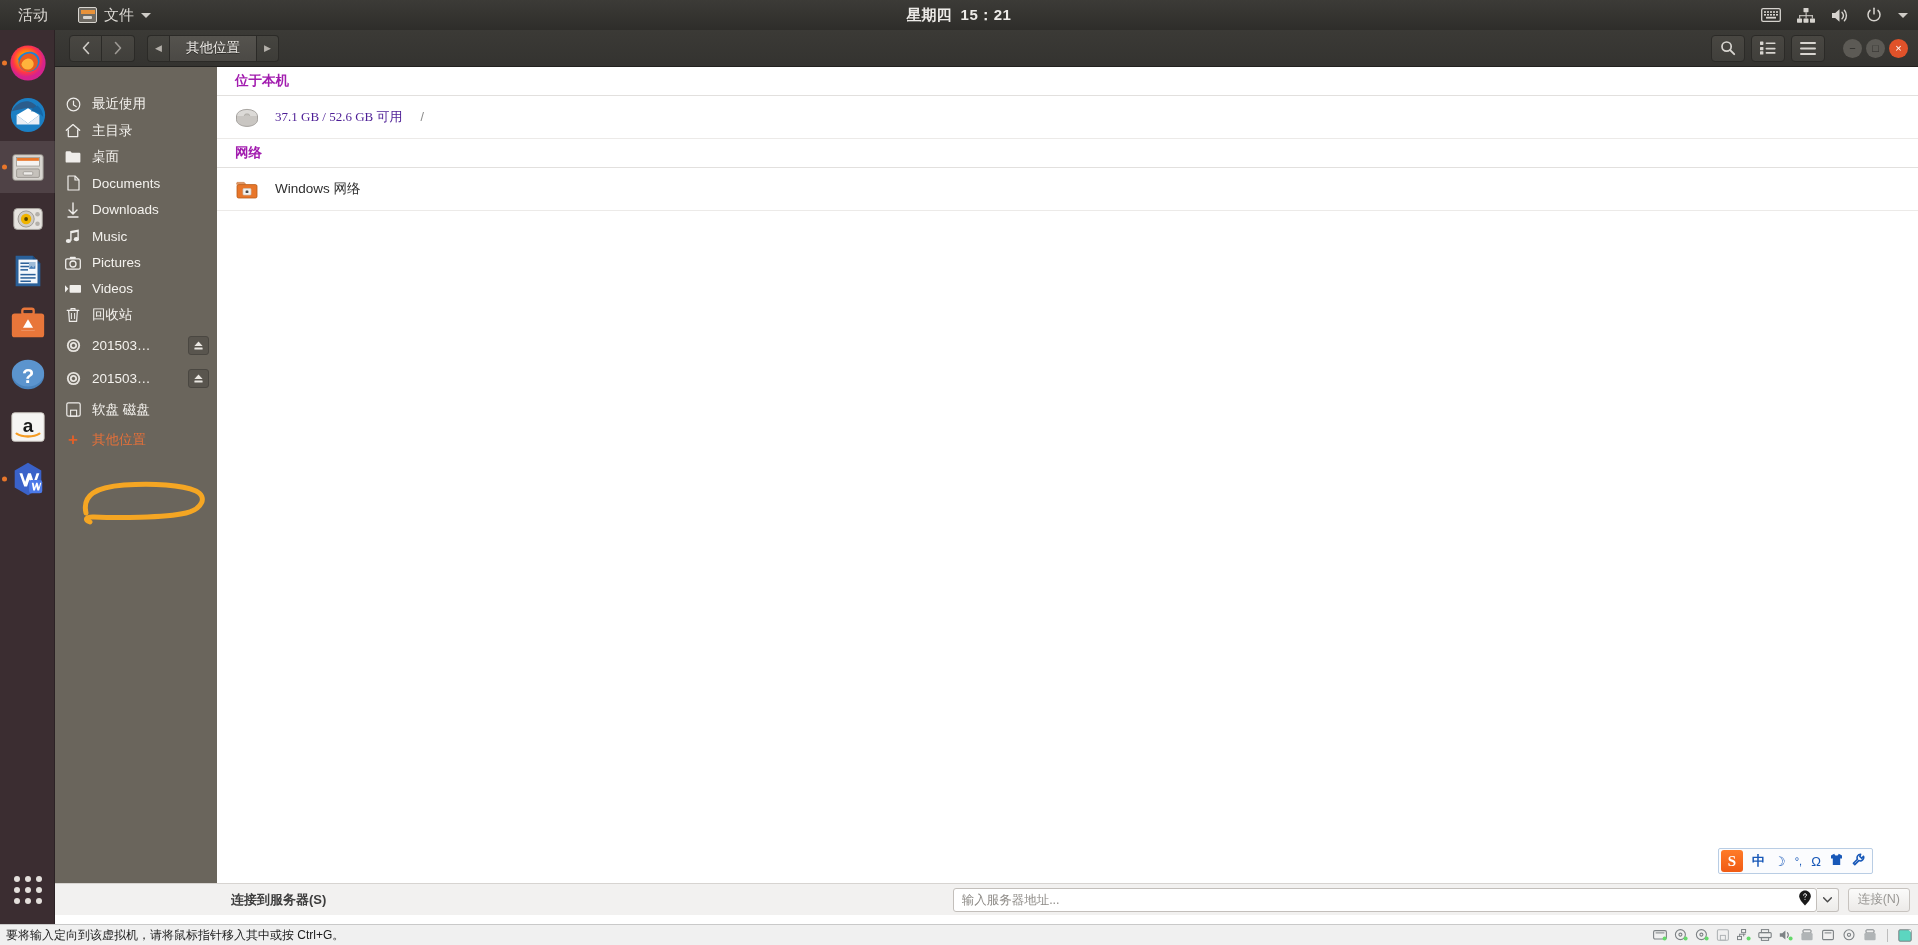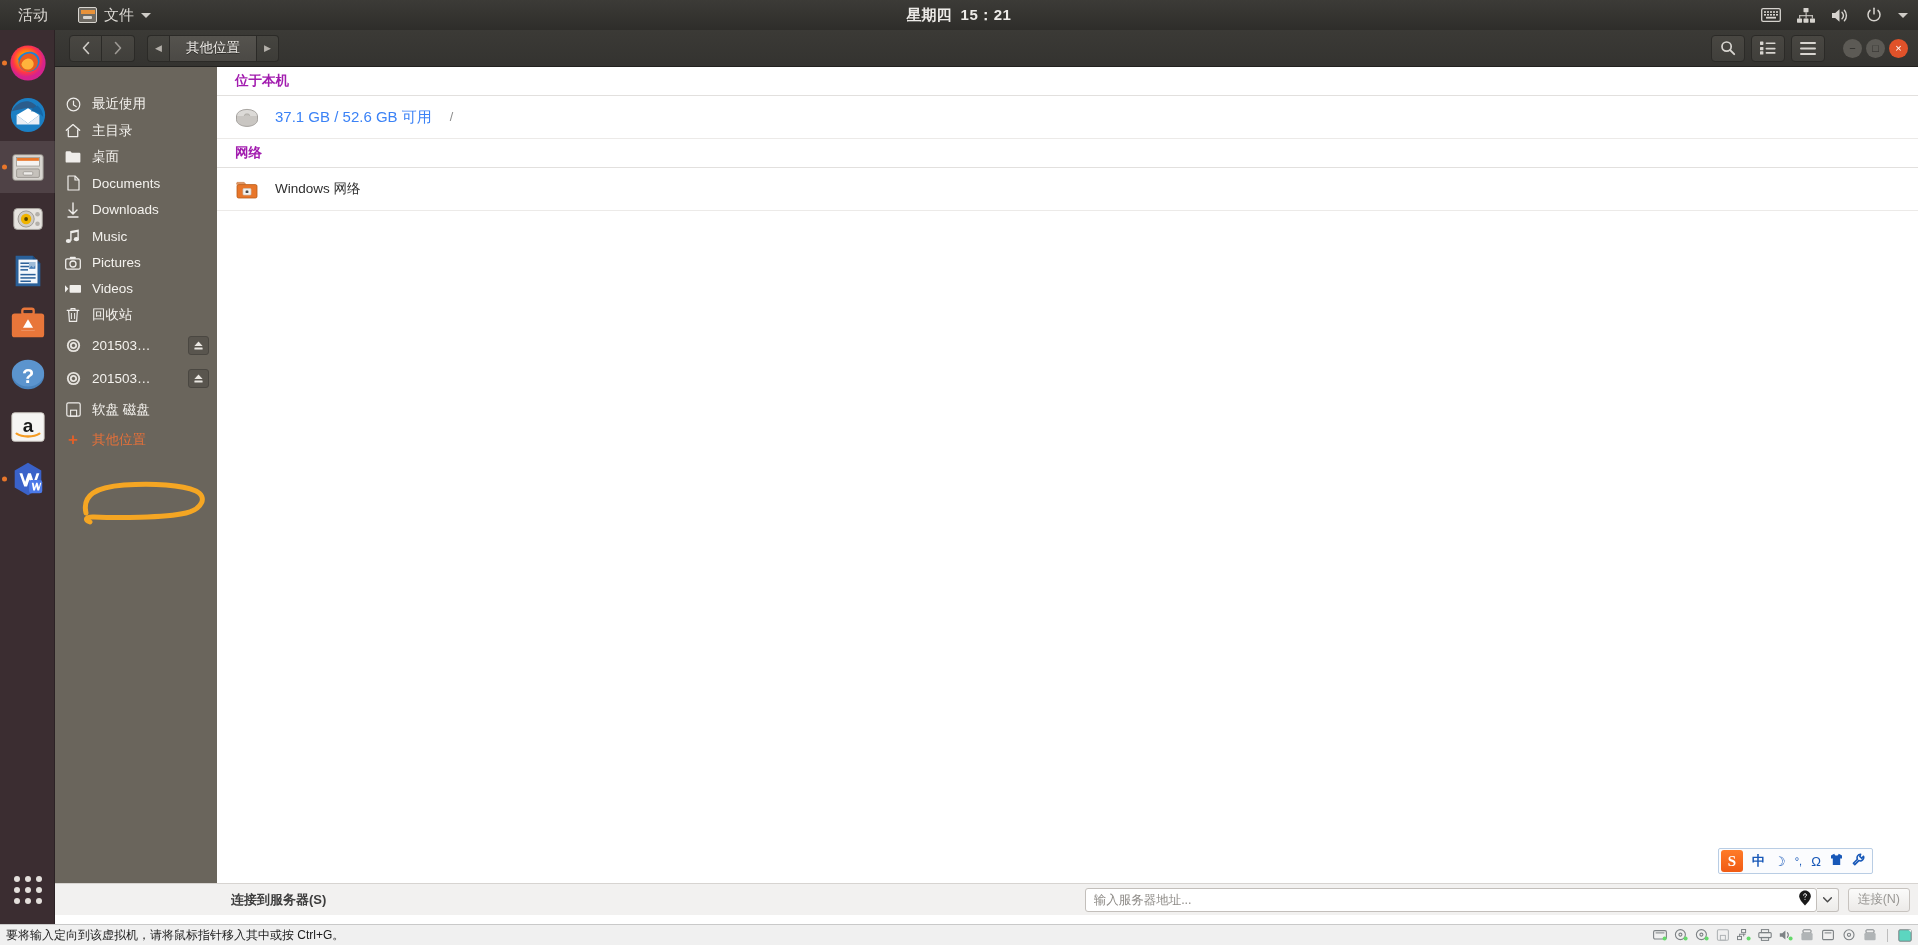--- a/index.html
+++ b/index.html
@@ -145,34 +145,34 @@
     height: 29px; display: flex; align-items: center; padding: 0 0 0 18px;
     font-size: 13.5px; font-weight: bold; color: #a21caf;
     border-bottom: 1px solid #e2e0de; background: #fff;
   }
   .row {
     height: 43px; display: flex; align-items: center; padding: 0 18px 0 18px;
     border-bottom: 1px solid #eceae8; font-size: 13.5px; color: #2e2e2e;
   }
   .row .r-ico { width: 24px; height: 24px; flex: 0 0 24px; margin-right: 16px; display:flex; align-items:center; }
   .row .r-name { flex: 1; }
-  .row .r-free { color: #3b82f6; font-size: 15px; margin-right: 18px; }
+  .row .r-free { color: #4c1d95; font-size: 13px; margin-right: 18px; font-family: Liberation Serif, serif; }
   .row .r-mount { color: #8a8a8a; font-size: 12.5px; width: 30px; }
 
   
   #wfooter {
     height: 32px; display: flex; align-items: center;
     background: #f2f1f0; border-top: 1px solid #d7d4d1;
   }
   #footer-side { width: 162px; flex: 0 0 162px; background: #f2f1f0; }
   #footer-main { flex: 1; display: flex; align-items: center; padding: 0 8px 0 14px; gap: 0; }
   .footer-label { font-size: 13px; font-weight: bold; color: #3d3d3d; }
   .addr-wrap { flex: 1; display: flex; justify-content: flex-end; align-items: center; gap: 0; }
   .addr-box {
-    width: 732px; height: 24px; background: #fff; border: 1px solid #c3bfbb;
+    width: 864px; height: 24px; background: #fff; border: 1px solid #c3bfbb;
     border-radius: 3px; display: flex; align-items: center; padding: 0 4px 0 8px;
   }
   .addr-box input {
     flex: 1; border: none; outline: none; font-size: 12.5px; color: #3a3a3a;
     font-family: "Liberation Sans", sans-serif; background: transparent;
   }
   .addr-box input::placeholder { color: #8f8c88; }
   .drop-btn {
     width: 22px; height: 24px; background: linear-gradient(180deg,#fbfbfa,#ecebe9);
     border: 1px solid #c3bfbb; border-left: none; border-radius: 0 3px 3px 0;

